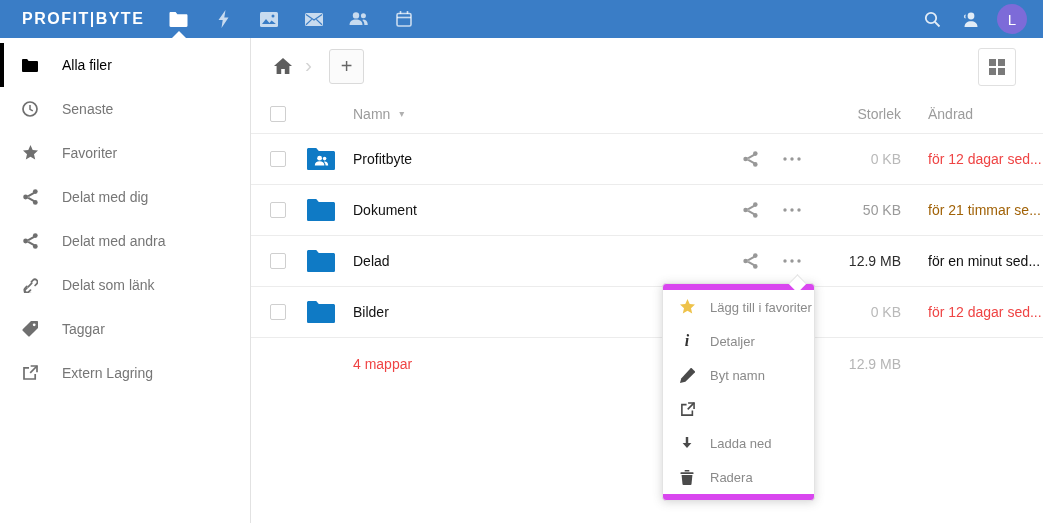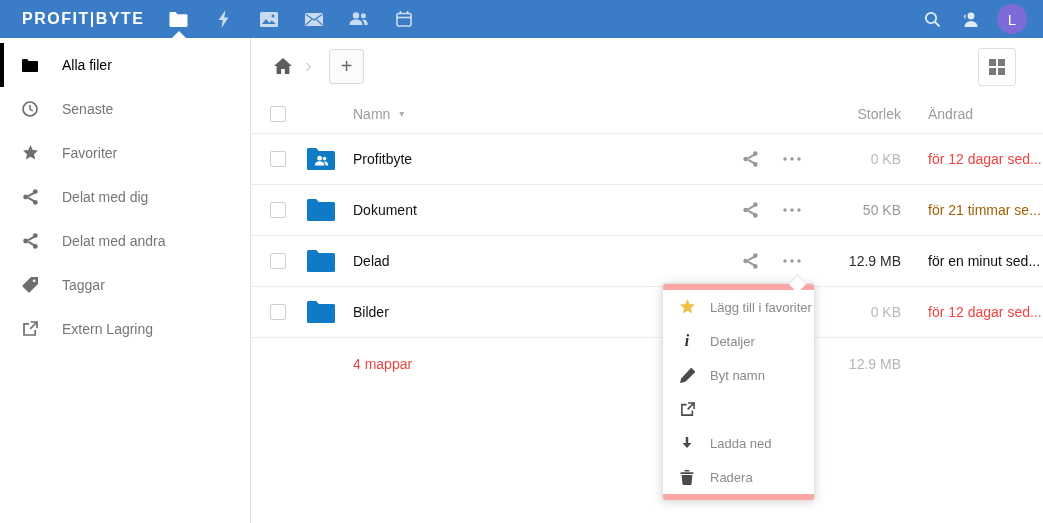--- a/index.html
+++ b/index.html
@@ -58,21 +58,21 @@
   .col-more { width:44px; }
   .col-size { width:87px; flex:none; text-align:right; }
   .col-gap { width:27px; flex:none; }
   .col-date { width:115px; flex:none; white-space:nowrap; overflow:hidden; }
   .thead .col-name { color:#9c9c9c; }
   .s-light { color:#b9b9b9; } .s-mid { color:#9a9a9a; } .s-dark { color:#2d2d2d; }
   .d-mid { color:#ef4444; } .d-dark { color:#a16207; } .d-darkest { color:#101010; }
   .summary { height:51px; display:flex; align-items:center; font-size:14px; color:#b5b5b5; }
 
   
-  .popover { position:absolute; left:411px; top:245px; width:153px; background:#fca5a5;
+  .popover { position:absolute; left:411px; top:245px; width:153px; background:#d946ef;
          border:1px solid #e3e3e3; border-radius:4px; box-shadow:0 1px 10px rgba(80,80,80,0.25);
          padding:6px 0; z-index:10; }
   .popover .caret { position:absolute; top:-7px; left:128px; width:13px; height:13px; background:#fff;
          transform:rotate(45deg); border-left:1px solid #e3e3e3; border-top:1px solid #e3e3e3; }
   .menu-item { height:34px; display:flex; align-items:center; padding-left:15px; gap:14px;
          font-size:13px; color:#8a8a8a; cursor:pointer; background:#fff; position:relative; z-index:11; }
   .menu-item .micon { width:18px; display:flex; justify-content:center; color:#4a4a4a; }
   .micon.gold { color:#eec24a; }
   .info-i { font-family:"Liberation Serif", serif; font-style:italic; font-weight:700; font-size:16px; color:#333; }
 
@@ -213,20 +213,33 @@
               <circle cx="12.3" cy="13.4" r="2.4"></circle>
               <path d="m3.5 7 7.5-4.2 1 1.7-7.5 4.2zM3.5 9l7.5 4.2 1-1.7L4.5 7.3z"></path>
             </g>
           </svg>
       </span>
       <span>Delat med andra</span>
     </div>
     <div class="nav-item">
       <span class="nicon">
         <svg width="16" height="16" viewBox="0 0 16 16">
+            <g fill="none" stroke="currentColor" stroke-width="1.7" stroke-linecap="round">
+              <path d="m6.2 9.8 3.6-3.6"></path>
+              <path d="M5 11 3.3 12.7a2.7 2.7 0 0 0 3.8 3.8l-1.7 0"></path>
+              <path d="M4.8 11.2 3.2 12.8a2.6 2.6 0 0 0 3.7 3.7l1.6-1.6" transform="translate(0,-1.8)"></path>
+              <path d="M11.2 4.8l1.6-1.6a2.6 2.6 0 0 1 3.7 3.7l-1.6 1.6" transform="translate(-1.8,0)"></path>
+            </g>
+          </svg>
+      </span>
+      <span>Delat som länk</span>
+    </div>
+    <div class="nav-item">
+      <span class="nicon">
+        <svg width="16" height="16" viewBox="0 0 16 16">
             <path fill="currentColor" d="M9 0h6c.6 0 1 .4 1 1v6l-8.3 8.3a1 1 0 0 1-1.4 0L.7 9.7a1 1 0 0 1 0-1.4z"></path>
             <circle cx="12.2" cy="3.8" r="1.4" fill="#fff"></circle>
           </svg>
       </span>
       <span>Taggar</span>
     </div>
     <div class="nav-item">
       <span class="nicon">
         <svg width="16" height="16" viewBox="0 0 16 16">
             <g fill="none" stroke="currentColor" stroke-width="1.7">

